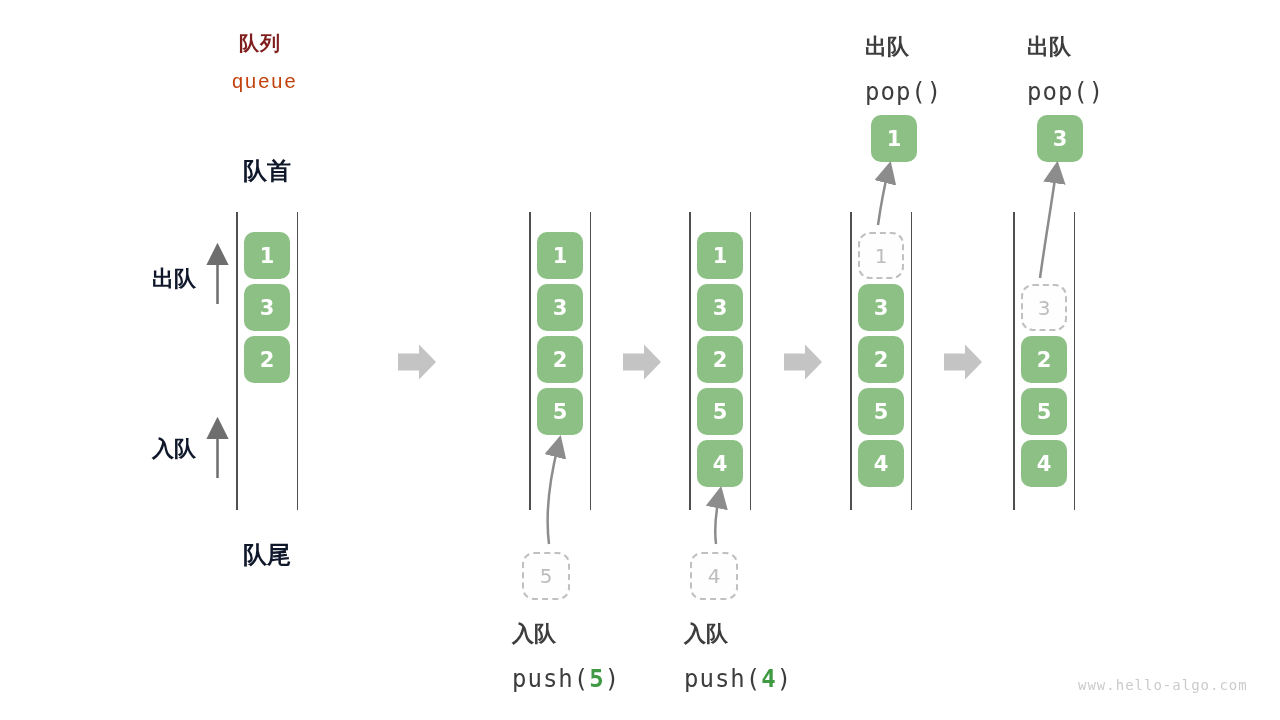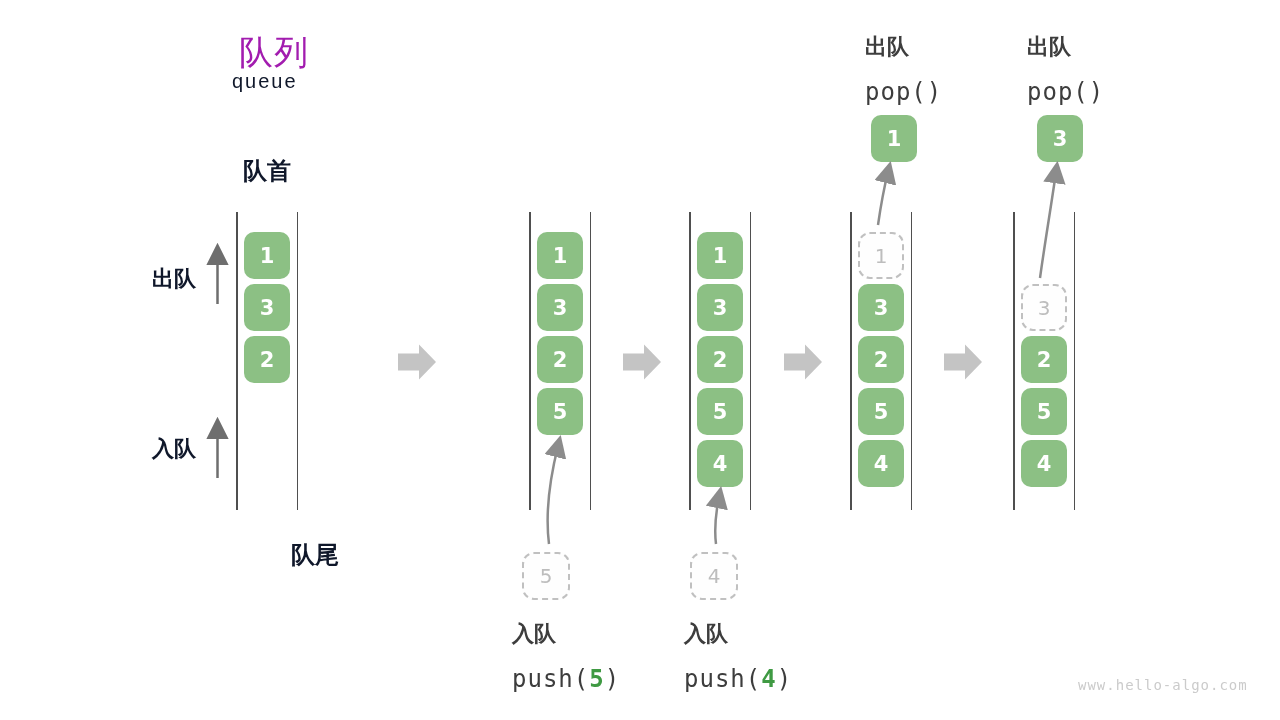--- a/index.html
+++ b/index.html
@@ -10,33 +10,33 @@
     background: #ffffff;
     overflow: hidden;
     font-family: "Liberation Sans", sans-serif;
     color: #3d3d3d;
   }
   .abs { position: absolute; }
 
   
   .title-cn {
     left: 239px; top: 30px;
-    font-size: 34px; font-weight: 400; color: #a21caf;
+    font-size: 20px; font-weight: 700; color: #7f1d1d;
     letter-spacing: 1px;
   }
   .title-en {
     left: 232px; top: 70px;
-    font-size: 20px; font-weight: 400; color: #0f172a;
+    font-size: 20px; font-weight: 400; color: #c2410c;
     letter-spacing: 2px;
   }
 
   
   .cn-label { font-weight: 700; color: #0f172a; }
   .lbl-front { left: 243px; top: 155px; font-size: 24px; }
-  .lbl-rear  { left: 243px; top: 539px; font-size: 24px; margin-left: 48px; }
+  .lbl-rear  { left: 243px; top: 539px; font-size: 24px; }
   .lbl-deq   { left: 152px; top: 264px; font-size: 22px; }
   .lbl-enq   { left: 152px; top: 434px; font-size: 22px; }
 
   
   .queue { position: absolute; top: 212px; width: 62px; height: 298px; }
   .wall  { position: absolute; top: 0; width: 1.5px; height: 298px; background: #4f4f4f; }
   .wall.left  { left: 0; }
   .wall.right { right: 0; }
 
   .cell {

